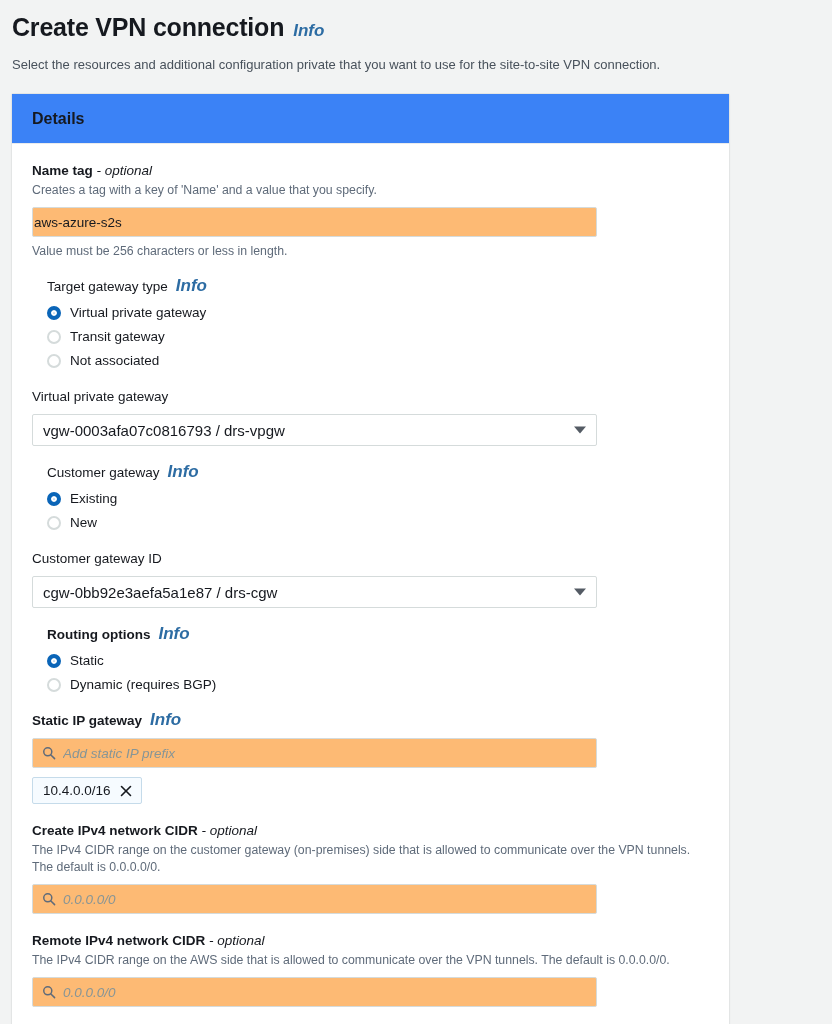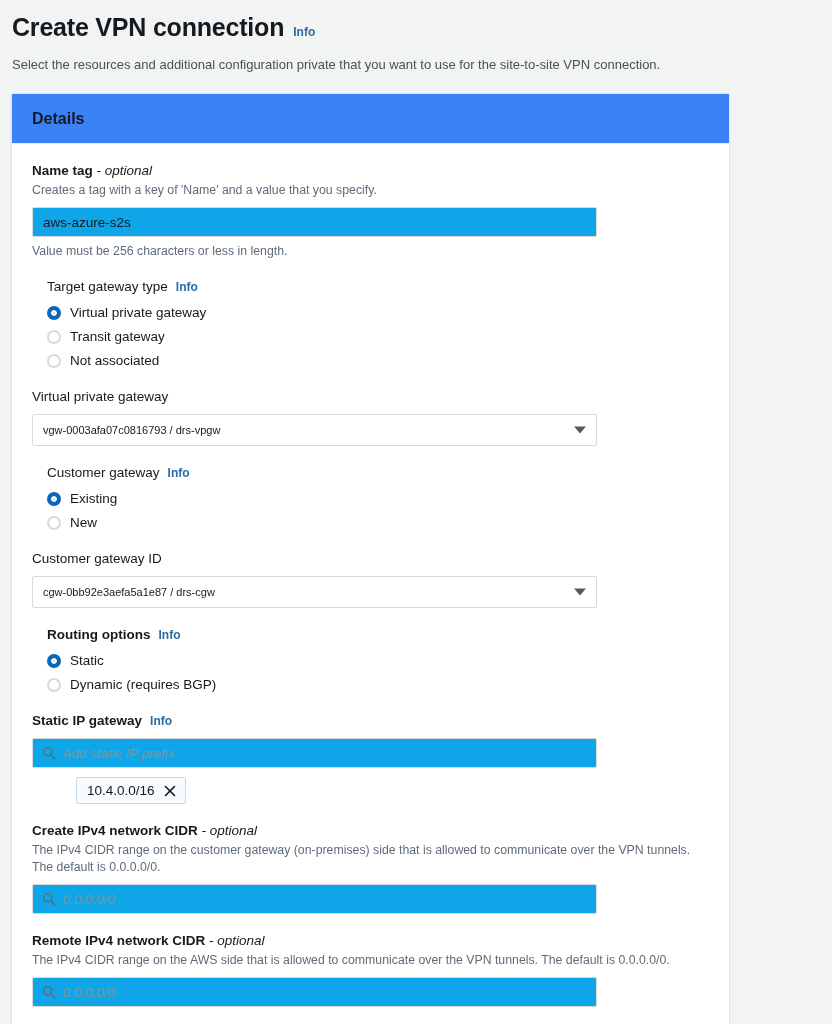--- a/index.html
+++ b/index.html
@@ -13,22 +13,22 @@
   .page { width: 752px; height: 1024px; overflow: hidden; position: relative; }
 
   
   .page-header { padding: 12px 16px 0 12px; }
   .title-row { display: flex; align-items: baseline; gap: 9px; }
   .page-title {
     font-size: 25px; font-weight: 700; color: #16191f;
     letter-spacing: -0.2px; line-height: 30px; margin: 0;
   }
   .info-link {
-    font-size: 12px; font-weight: 700; color: #2d6ca3;
-    text-decoration: none; cursor: pointer; line-height: 14px;
+    font-size: 17px; font-weight: 700; color: #2d6ca3;
+    text-decoration: none; cursor: pointer; line-height: 14px; font-style: italic;
   }
   .page-subtitle {
     font-size: 13px; color: #48515b; margin: 14px 0 0 0; line-height: 18px;
   }
 
   
   .panel {
     margin: 19px 22px 0 11px;
     background: #ffffff;
     border: 1px solid #e3e5e5;
@@ -58,37 +58,37 @@
     font-size: 12.3px; color: #5f6b7a; line-height: 17px; margin-top: 2px;
     max-width: 740px;
   }
   .f-constraint {
     font-size: 12.3px; color: #5f6b7a; line-height: 17px; margin-top: 6px;
   }
 
   .input-wrap { margin-top: 8px; position: relative; width: 565px; }
   .text-input {
     width: 565px; height: 30px;
-    border: 1px solid #d5dbdb; border-radius: 2px; background: #0ea5e9;
+    border: 1px solid #d5dbdb; border-radius: 2px; background: #fdba74;
     font-family: "Liberation Sans", sans-serif; font-size: 13.5px; color: #16191f;
-    padding: 0 10px; outline: none;
+    padding: 0 1px; outline: none;
   }
   .text-input::placeholder { color: #879596; font-style: italic; }
   .text-input.with-icon { padding-left: 30px; }
   .search-ico {
     position: absolute; left: 10px; top: 50%; transform: translateY(-50%);
     width: 14px; height: 14px; pointer-events: none; color: #5f6b7a;
   }
 
   .select-wrap { margin-top: 8px; position: relative; width: 565px; }
   .select-box {
     width: 565px; height: 32px;
     border: 1px solid #d5dbdb; border-radius: 2px; background: #fff;
     display: flex; align-items: center; padding: 0 10px;
-    font-size: 11px; color: #16191f; cursor: pointer;
+    font-size: 15px; color: #16191f; cursor: pointer;
   }
   .caret {
     position: absolute; right: 11px; top: 50%; transform: translateY(-50%);
     width: 0; height: 0; border-left: 6px solid transparent;
     border-right: 6px solid transparent; border-top: 7px solid #545b64;
     pointer-events: none;
   }
 
   
   .radio-group { margin-top: 5px; }
@@ -101,21 +101,21 @@
     border: 2px solid #d5dbdb; background: #fff; flex: none;
     position: relative;
   }
   .radio-item.checked .radio-dot {
     border-color: #0a65b8; border-width: 4px; background: #0a65b8;
     box-shadow: inset 0 0 0 2.5px #ffffff;
   }
   .radio-label { font-size: 13.5px; color: #16191f; line-height: 18px; }
 
   
-  .token-row { margin-top: 9px; display: flex; flex-wrap: wrap; gap: 8px; margin-left: 44px; }
+  .token-row { margin-top: 9px; display: flex; flex-wrap: wrap; gap: 8px; }
   .token {
     display: inline-flex; align-items: center; gap: 9px;
     background: #f6fbff; border: 1px solid #c5dbea; border-radius: 2px;
     padding: 5px 9px 5px 10px; font-size: 13.5px; color: #16191f;
   }
   .token-x {
     width: 12px; height: 12px; color: #16191f; cursor: pointer; flex: none;
   }
 </style>
 </head>

